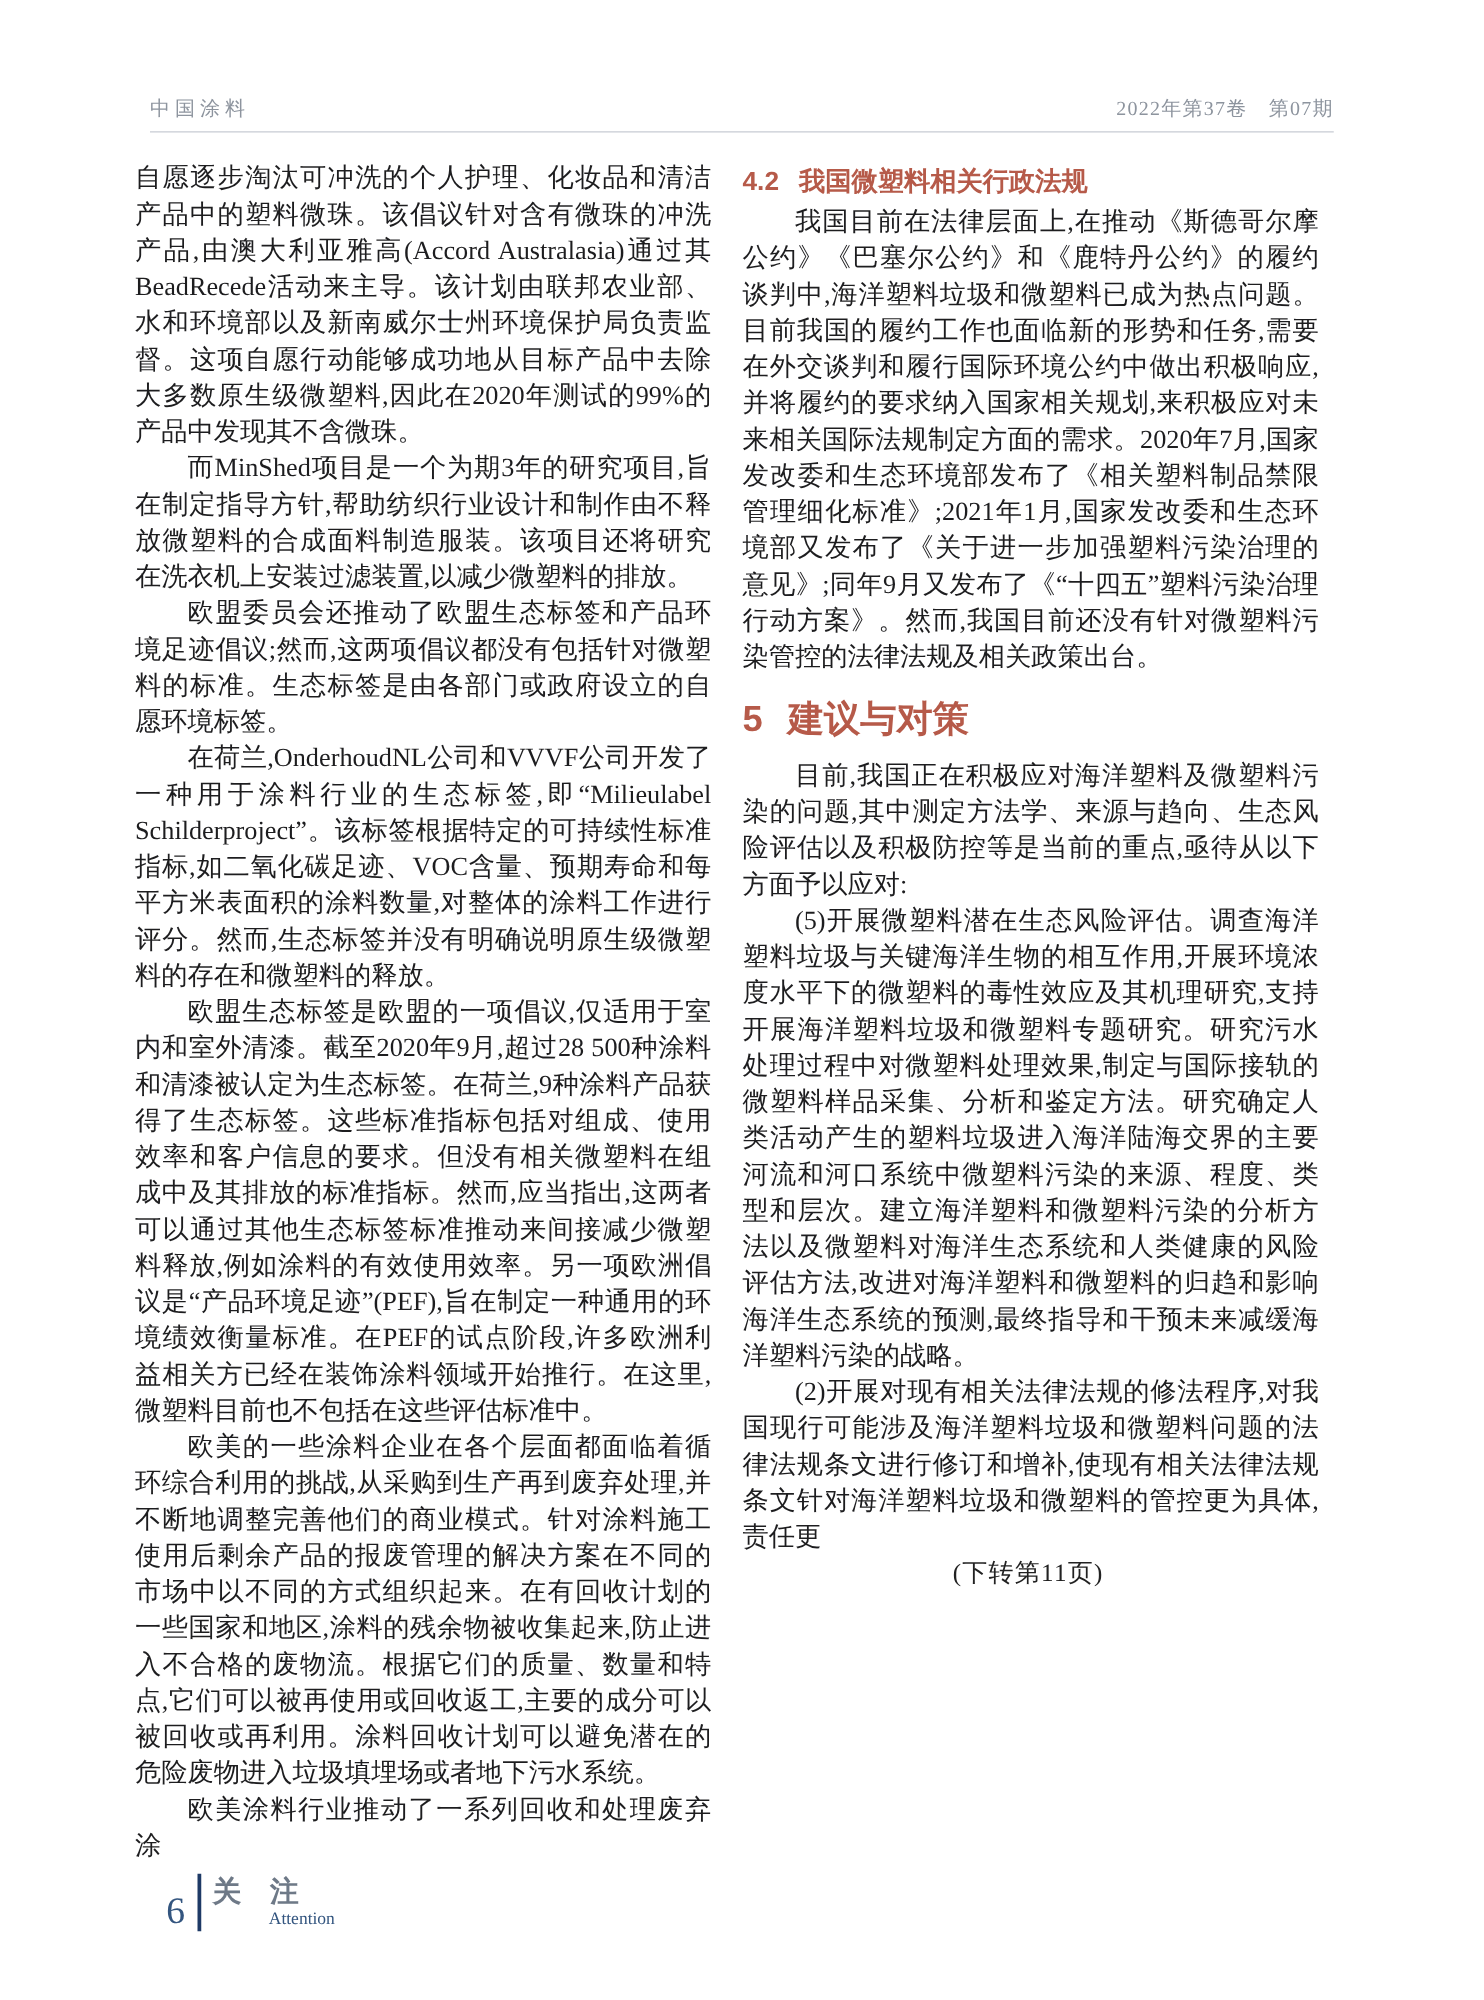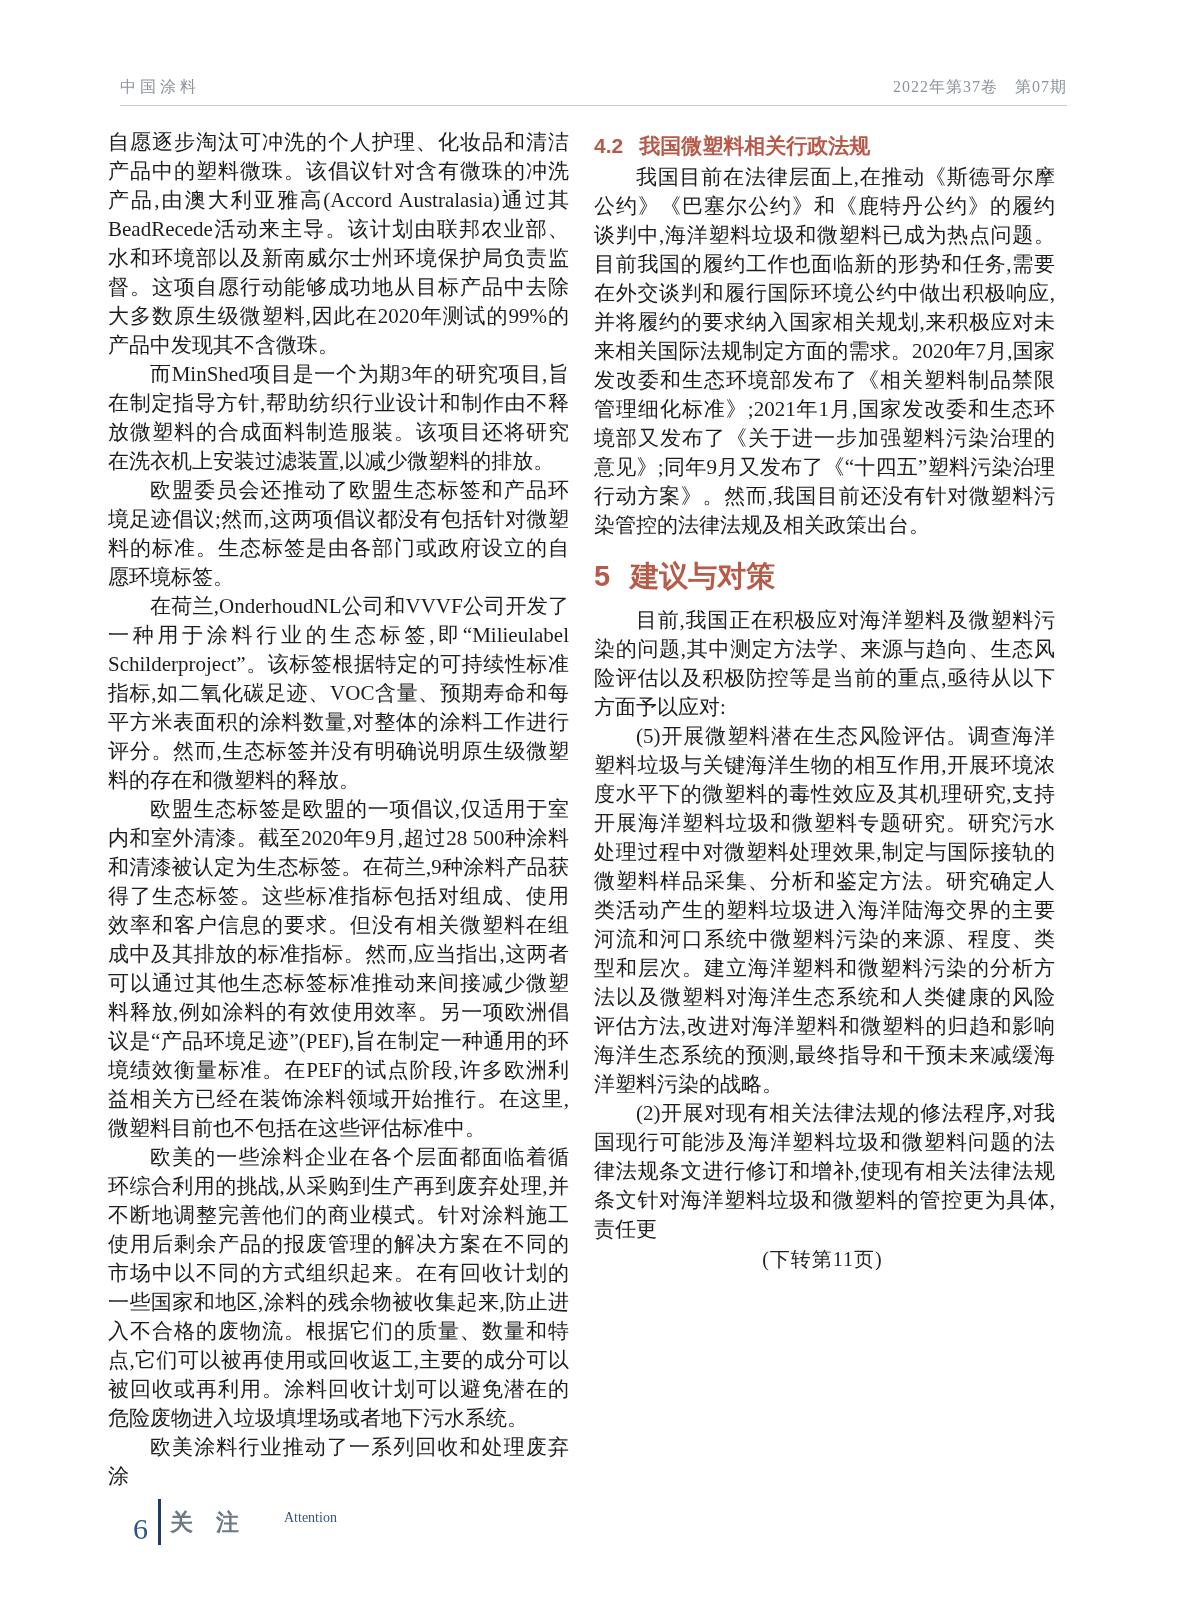--- a/index.html
+++ b/index.html
@@ -54,21 +54,21 @@
     position:absolute; left:133px; top:1496px; height:52px;
     display:flex; align-items:center;
   }
   .page-number {
     color:var(--footer-accent,#33557f); font-size:30px; line-height:30px;
     margin-right:10px; align-self:flex-end; padding-bottom:4px;
   }
   .footer-bar {
     width:3px; height:46px; background:#1e3a66; margin-right:9px;
   }
-  .footer-section { display:flex; flex-direction:row; justify-content:space-between; }
+  .footer-section { display:flex; flex-direction:column; justify-content:space-between; }
   .section-cn {
     font-family:"Liberation Sans","DejaVu Sans",sans-serif;
     color:#6e7987; font-size:23px; line-height:27px; font-weight:600;
   }
   .section-en {
     color:var(--footer-accent,#33557f); font-size:14px; line-height:17px;margin-left:45px;
   }
 </style>
 </head>
 <body>

